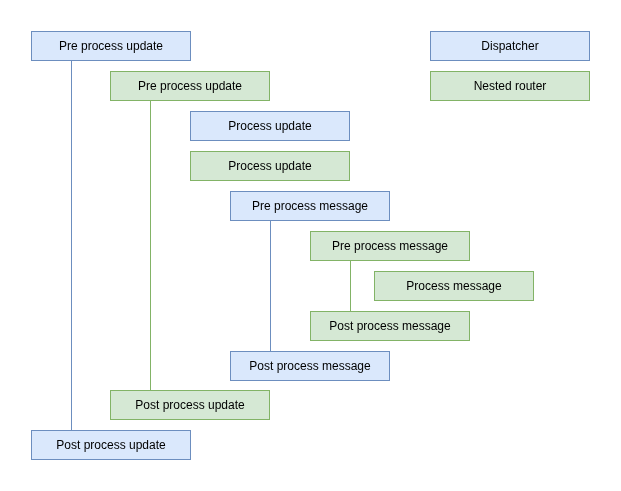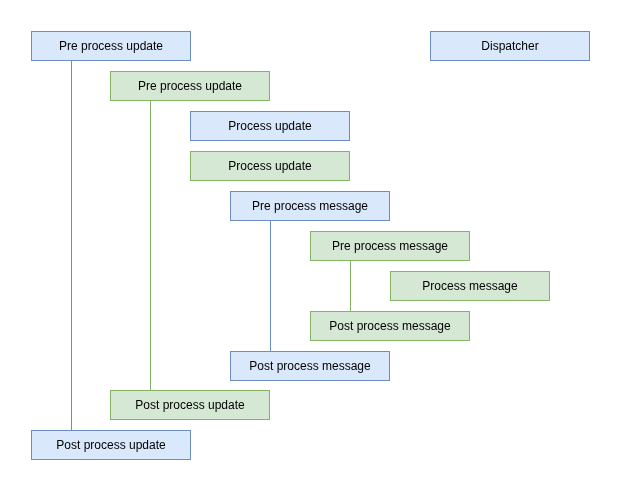--- a/index.html
+++ b/index.html
@@ -34,21 +34,21 @@
   .line-blue  { border-color: #6c8ebf; }
   .line-green { border-color: #82b366; }
 
   
   .n0  { left: 31px;  top: 31px;  }
   .n1  { left: 110px; top: 71px;  }
   .n2  { left: 190px; top: 111px; }
   .n3  { left: 190px; top: 151px; }
   .n4  { left: 230px; top: 191px; }
   .n5  { left: 310px; top: 231px; }
-  .n6  { left: 390px; top: 271px; }
+  .n6  { left: 374px; top: 271px; }
   .n7  { left: 310px; top: 311px; }
   .n8  { left: 230px; top: 351px; }
   .n9  { left: 110px; top: 390px; }
   .n10 { left: 31px;  top: 430px; }
   .n11 { left: 430px; top: 31px; justify-content: center;  }
   .n12 { left: 430px; top: 71px;  }
 
   
   .c0 { left: 71px;  top: 61px;  height: 369px; }
   .c1 { left: 150px; top: 101px; height: 289px; }
@@ -95,14 +95,17 @@
   <div class="node node-green n9">
     <span>Post process update</span>
   </div>
   <div class="node node-blue n10">
     <span>Post process update</span>
   </div>
 
   <div class="node node-blue n11">
     <span>Dispatcher</span>
   </div>
+  <div class="node node-green n12">
+    <span>Nested router</span>
+  </div>
 
 </div>
 
 </body></html>

